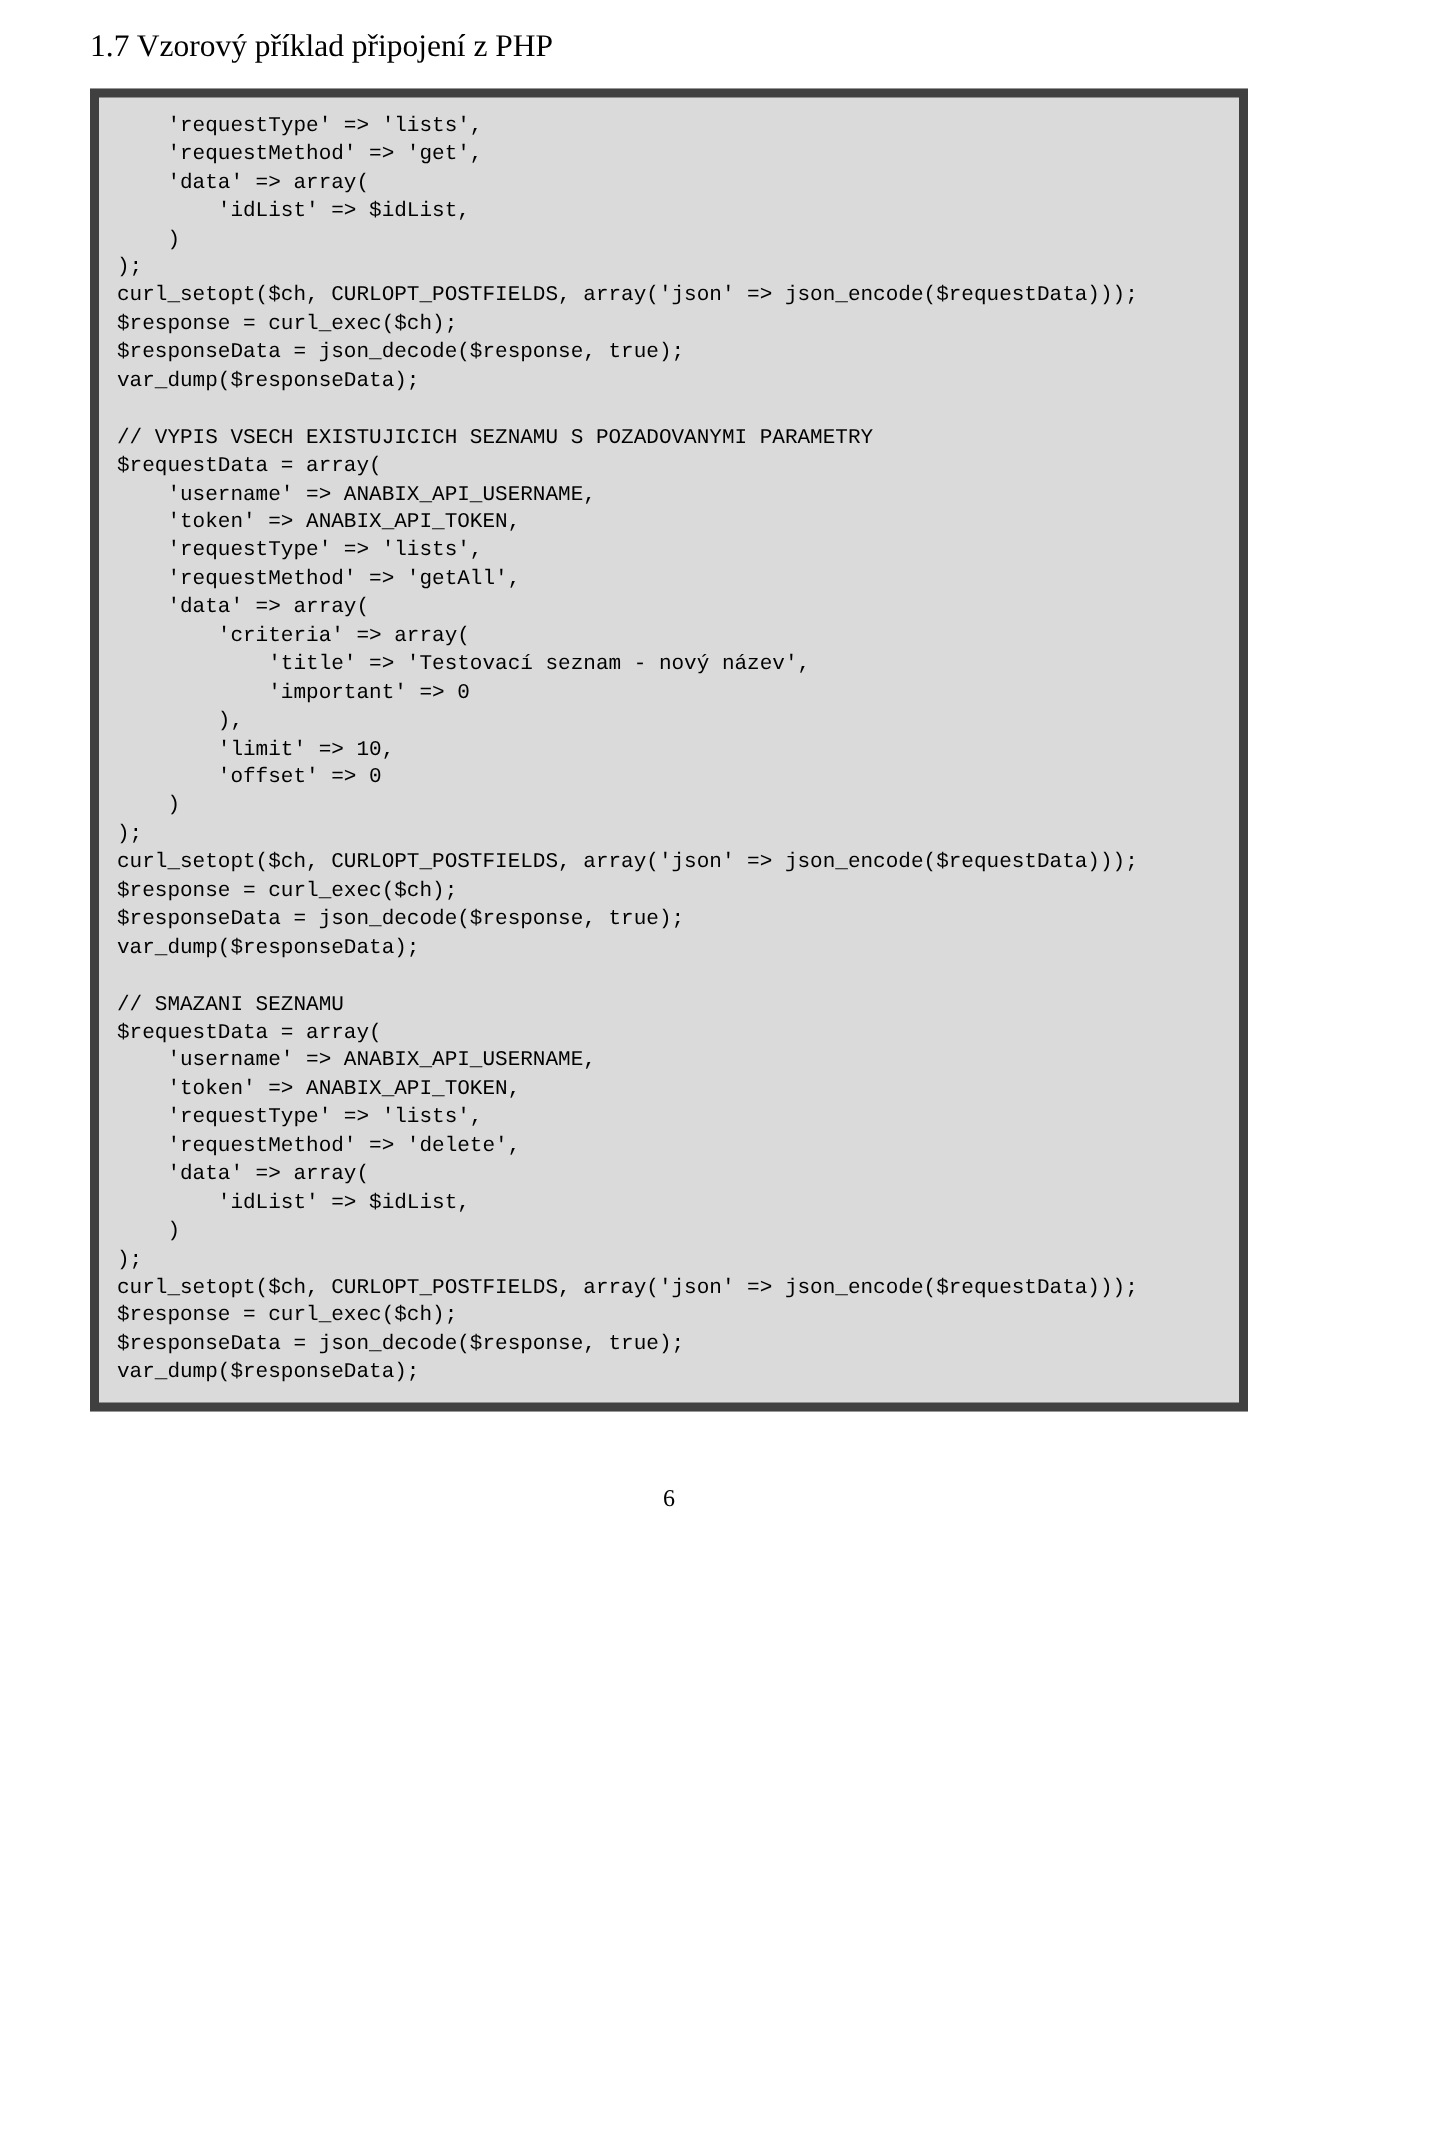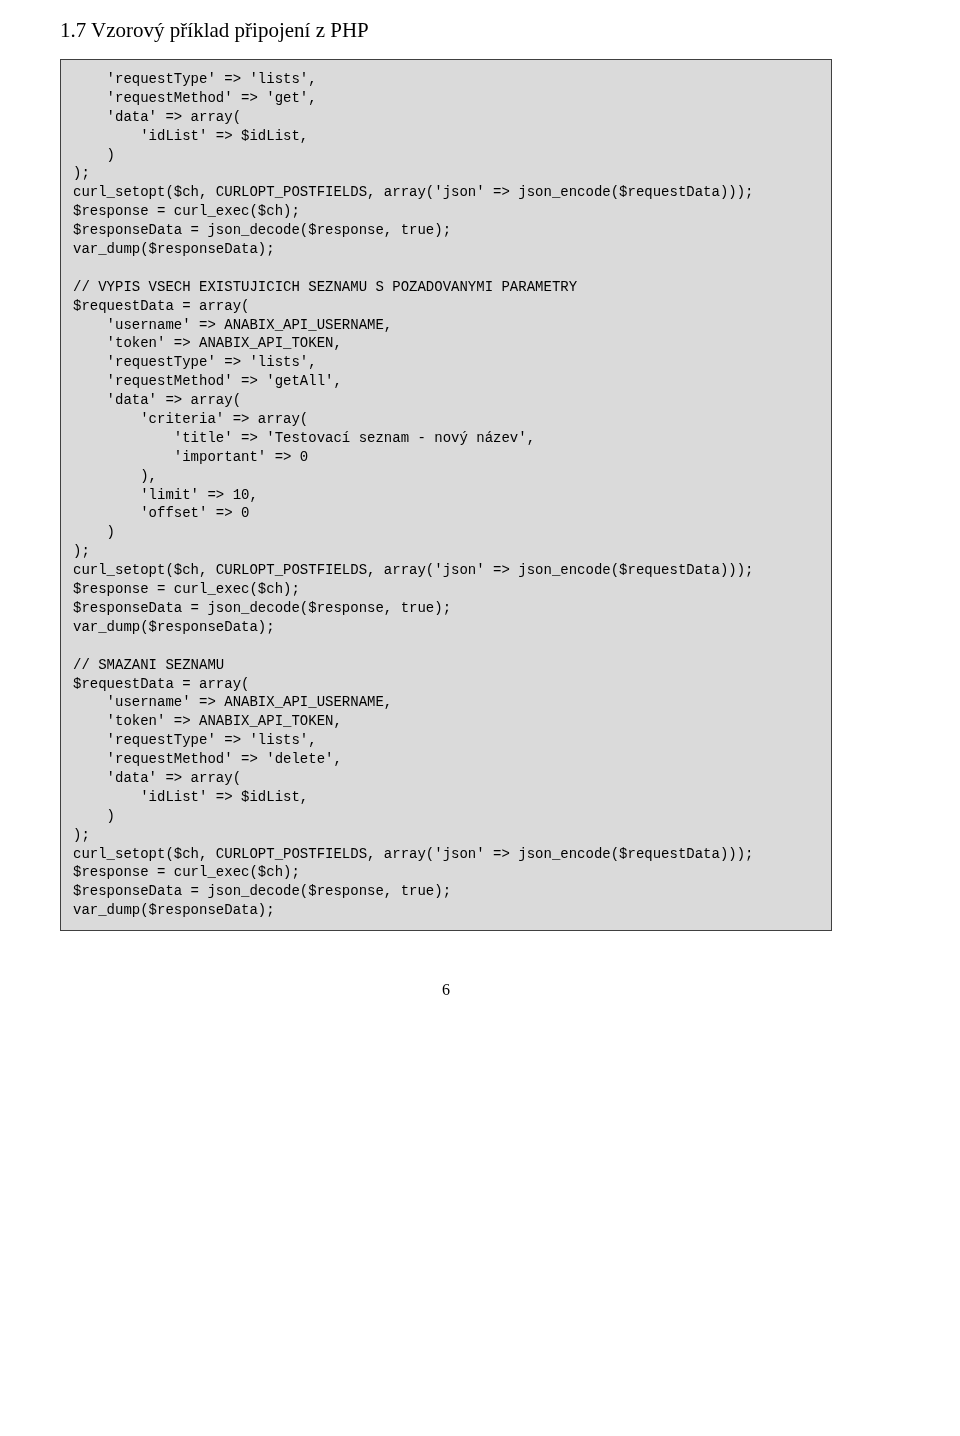--- a/index.html
+++ b/index.html
@@ -15,21 +15,21 @@
     width: 892px;
   }
   .section-title {
     font-size: 21px;
     font-weight: normal;
     color: #000000;
     margin: 0 0 16px 0;
   }
   .code-block {
     background: #DADADA;
-    border: 1px solid #404040;
+    border: 6px solid #404040;
     padding: 10px 12px;
     font-family: "Courier New", Courier, monospace;
     font-size: 14px;
     line-height: 1.35;
     white-space: pre;
     color: #000000;
   }
   .page-number {
     text-align: center;
     font-size: 16px;

